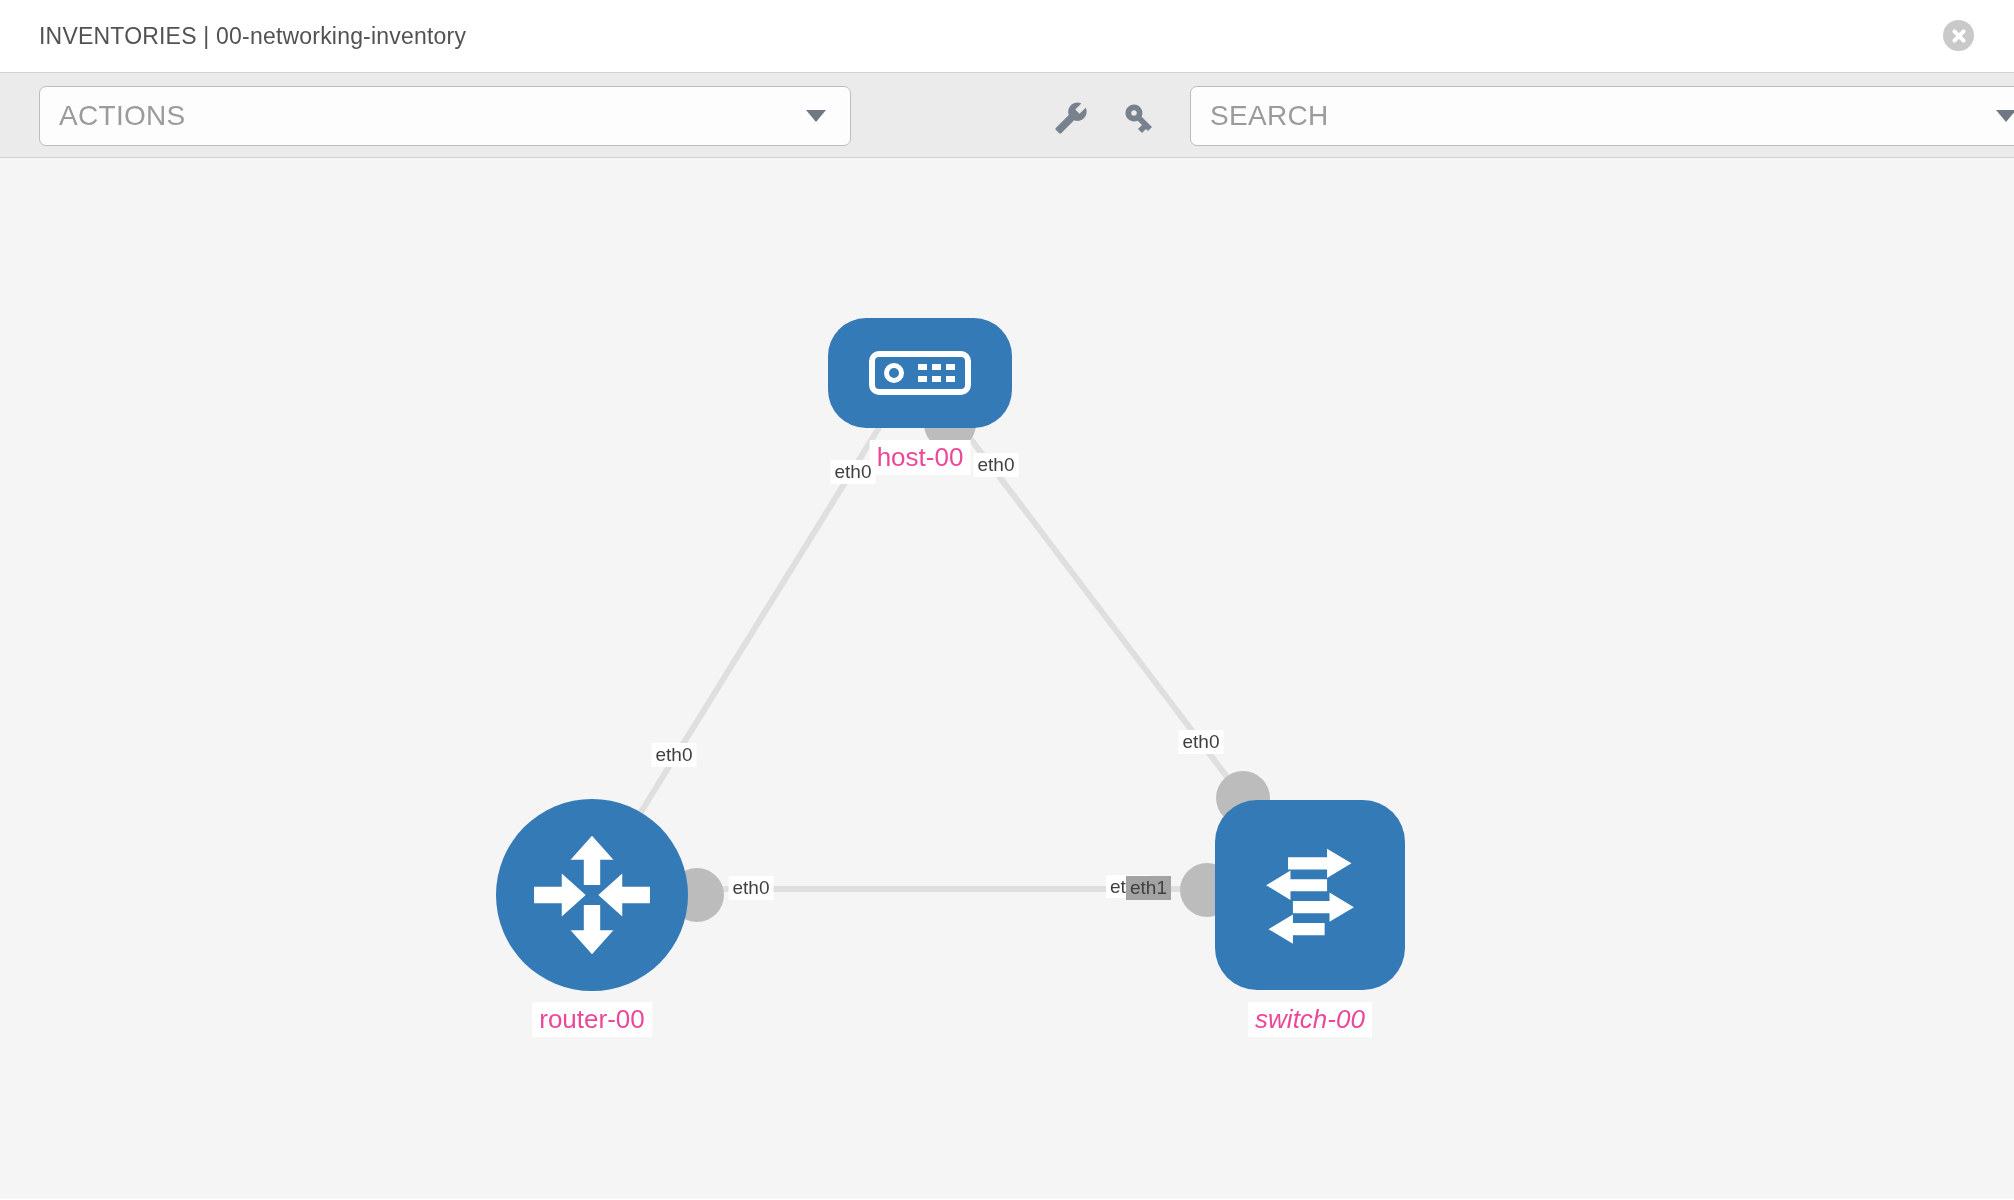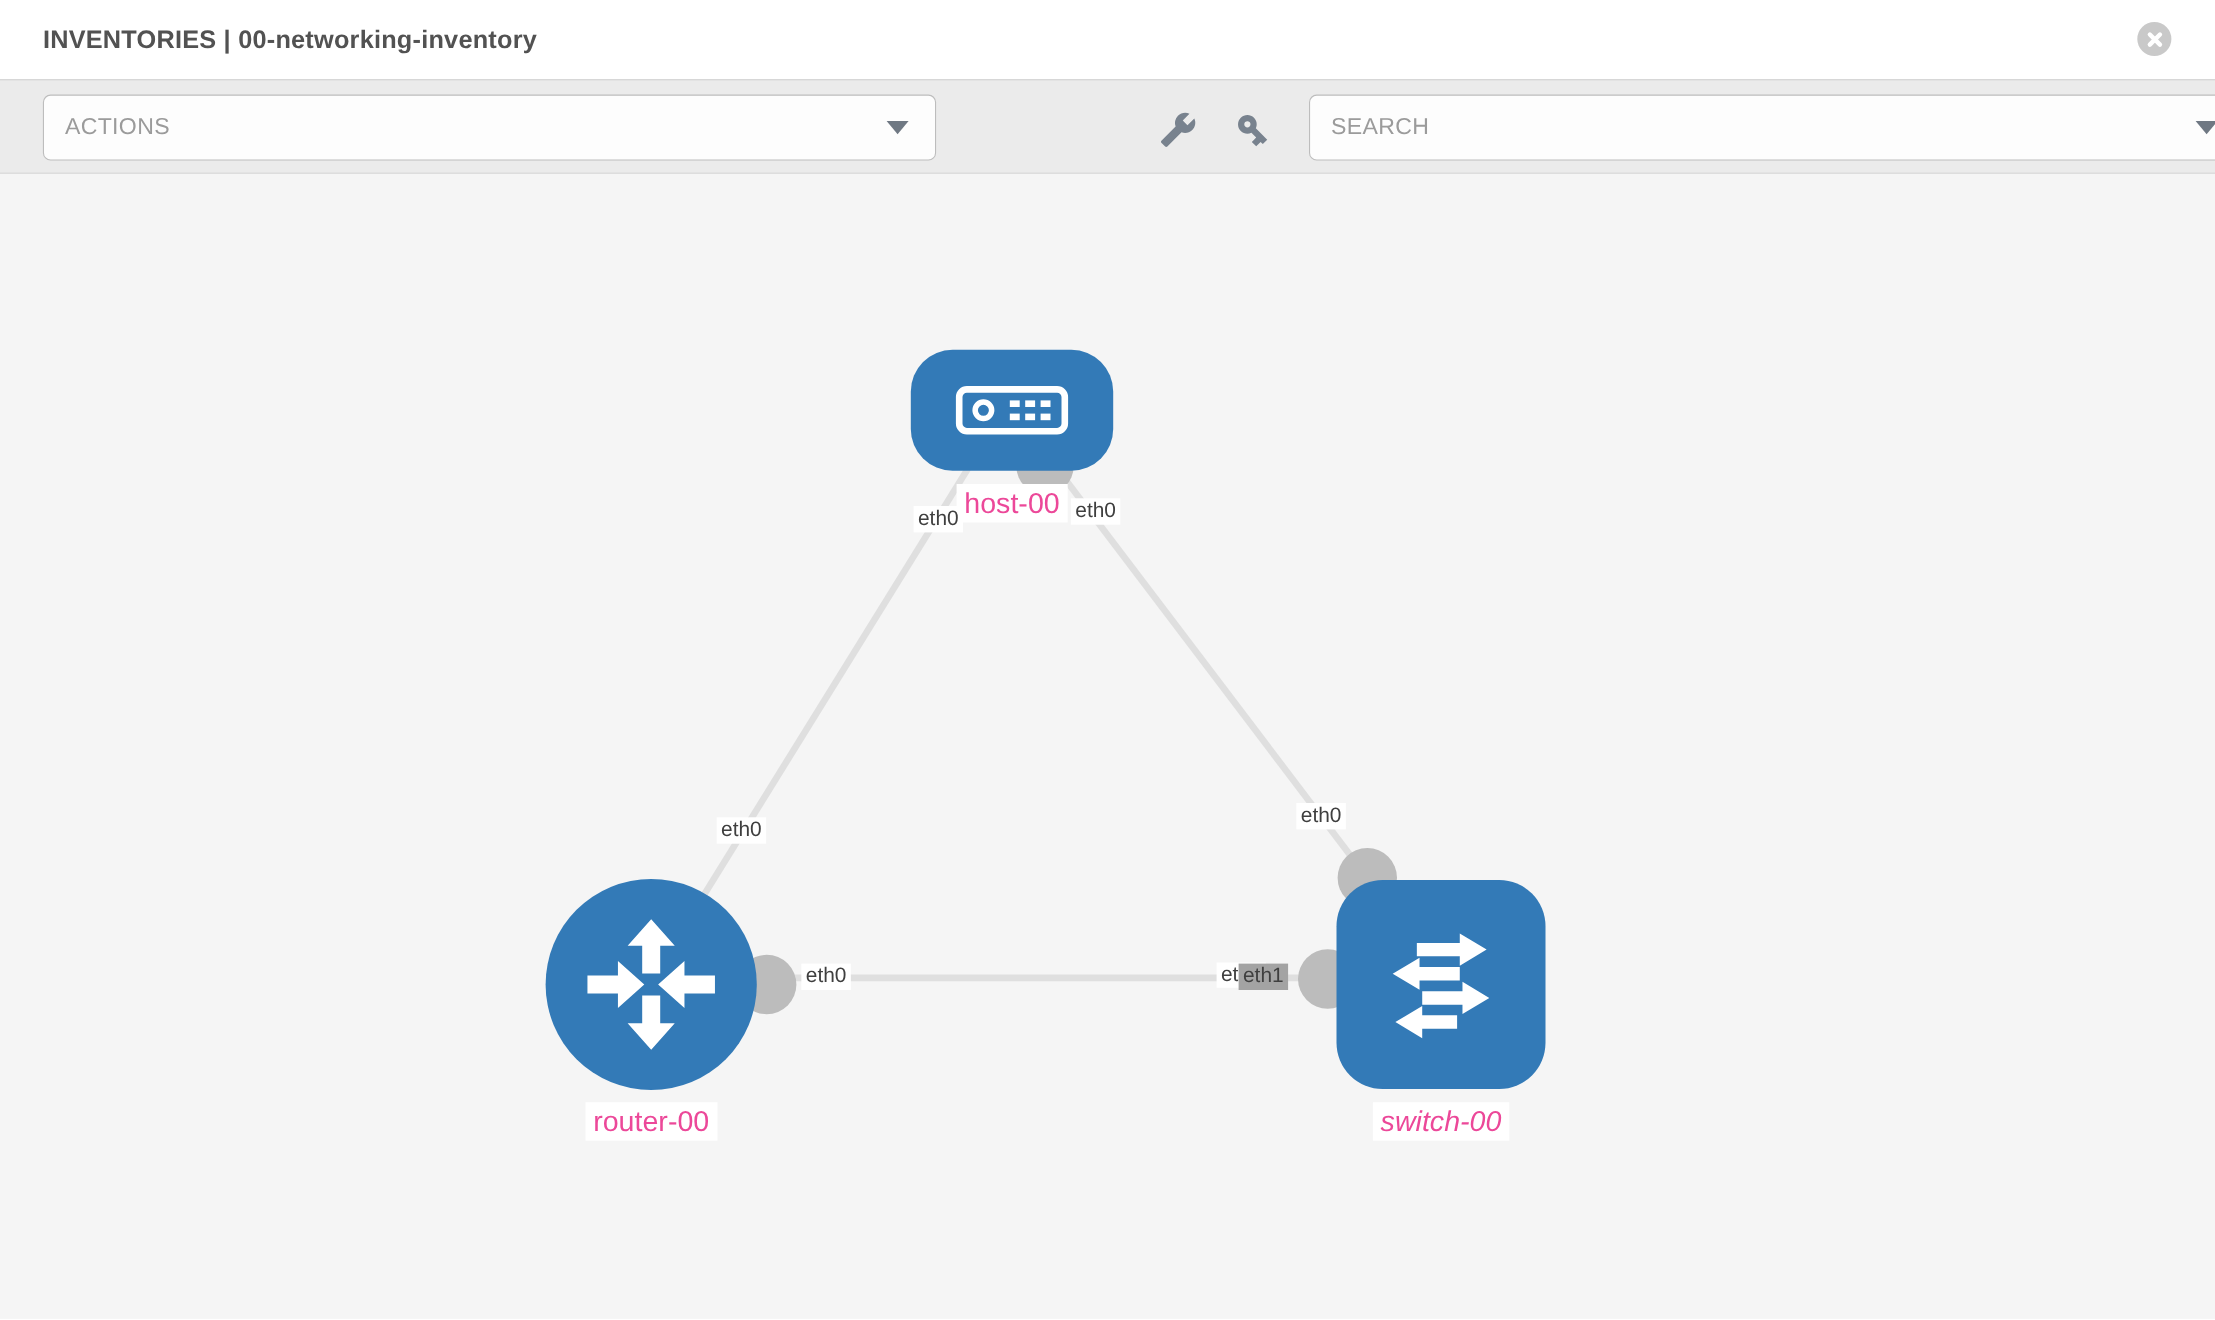--- a/index.html
+++ b/index.html
@@ -2,35 +2,35 @@
 <html><head>
 <meta charset="utf-8">
 <style>
   * { margin:0; padding:0; box-sizing:border-box; }
   html,body { width:2014px; height:1200px; overflow:hidden; background:#fff;
               font-family:"Liberation Sans", sans-serif; }
 
   
   .header { position:relative; width:100%; height:72px; background:#fff; }
   .page-title { position:absolute; left:39px; top:50%; transform:translateY(-50%);
-                font-size:23px; font-weight:700; color:#525252; letter-spacing:.2px; }
+                font-size:23px; font-weight:400; color:#525252; letter-spacing:.2px; }
   .close-btn { position:absolute; right:40px; top:20px; width:31px; height:31px;
                border-radius:50%; background:#c9c9c9; cursor:pointer; }
   .close-btn .bar { position:absolute; left:50%; top:50%; width:17px; height:4px;
                     background:#fff; border-radius:2px; }
   .close-btn .bar.a { transform:translate(-50%,-50%) rotate(45deg); }
   .close-btn .bar.b { transform:translate(-50%,-50%) rotate(-45deg); }
 
   
   .toolbar { position:relative; width:100%; height:86px; background:#ebebeb;
              border-top:1px solid #d2d2d2; border-bottom:1px solid #d2d2d2; }
   .select-box { position:absolute; top:13px; height:60px; background:#fdfdfd;
                 border:1px solid #bdbdbd; border-radius:7px; display:flex;
                 align-items:center; cursor:pointer; }
-  .select-box .label { margin-left:19px; font-size:21px; color:#9b9b9b; letter-spacing:.3px; }
+  .select-box .label { margin-left:19px; font-size:28px; color:#9b9b9b; letter-spacing:.3px; }
   .caret { position:absolute; right:24px; top:50%; transform:translateY(-50%);
            width:0; height:0; border-left:10px solid transparent;
            border-right:10px solid transparent; border-top:12px solid #6f7883; }
   .actions-box { left:39px; width:812px; }
   .search-box  { left:1190px; width:851px; }
   .tool-icon-btn { position:absolute; top:26px; width:38px; height:38px; display:flex;
                    align-items:center; justify-content:center; cursor:pointer; }
   .tool-icon-btn svg { fill:#78828e; }
 
   

